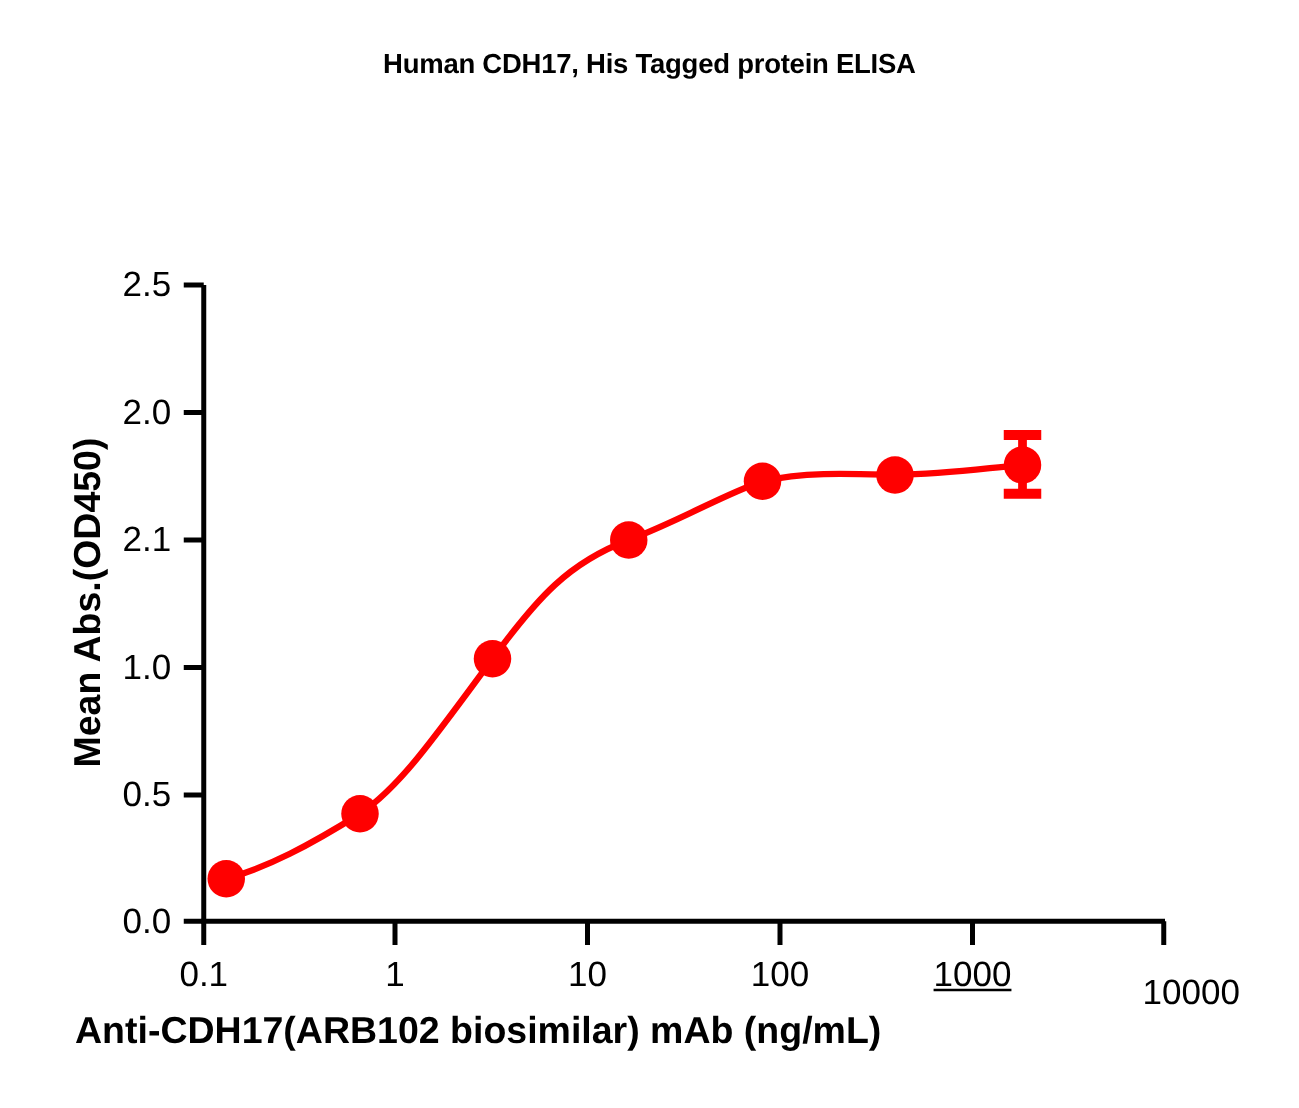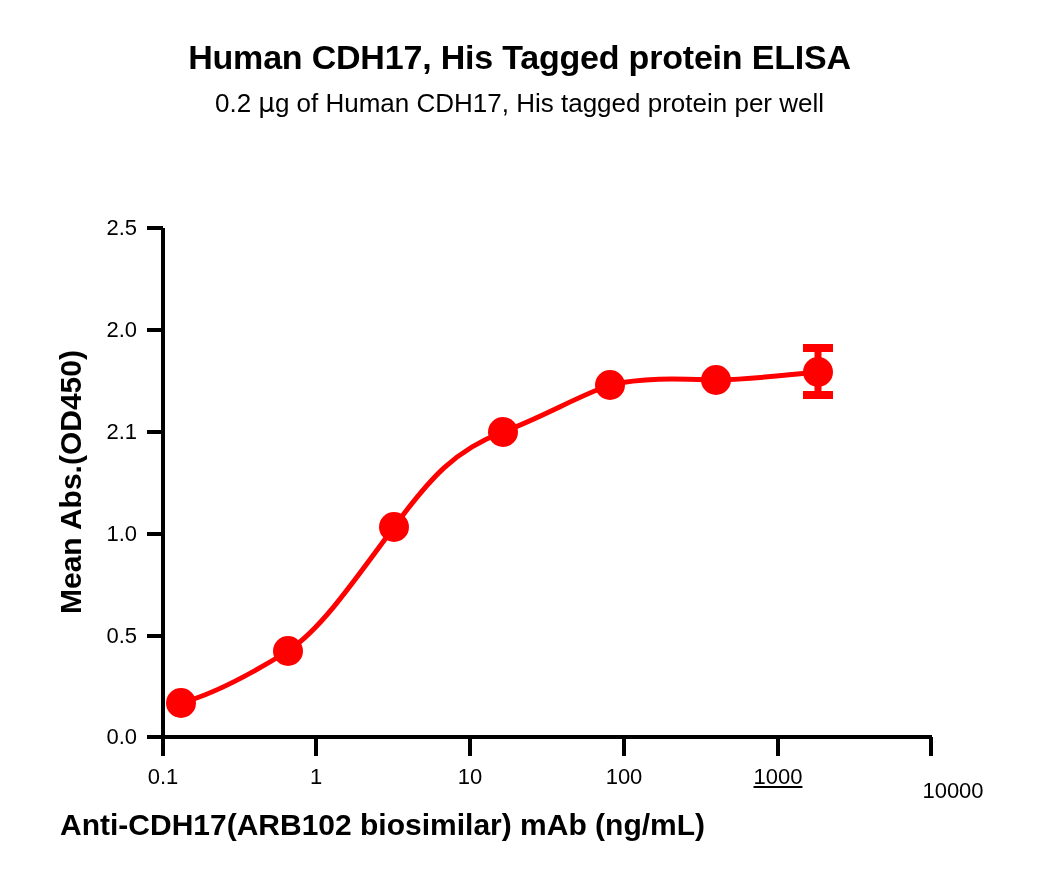--- a/index.html
+++ b/index.html
@@ -22,21 +22,21 @@
     top: 0;
     width: 1039px;
     height: 886px;
   }
   .title {
     position: absolute;
     left: 0;
     top: 38px;
     width: 1039px;
     text-align: center;
-    font-size: 34px;
+    font-size: 22px;
     font-weight: bold;
     letter-spacing: -0.2px;
     white-space: nowrap;
   }
   .subtitle {
     position: absolute;
     left: 0;
     top: 88px;
     width: 1039px;
     text-align: center;
@@ -69,41 +69,40 @@
     left: 60px;
     top: 808px;
     width: 920px;
     text-align: left;
     font-size: 30px;
     font-weight: bold;
     white-space: nowrap;
   }
   .tick-label {
     position: absolute;
-    font-size: 22px;
+    font-size: 28px;
     font-weight: normal;
     white-space: nowrap;
   }
   .ytick-label {
     text-align: right;
     transform: translateY(-50%);
   }
   .xtick-label {
     text-align: center;
     transform: translateX(-50%);
   }
 </style>
 </head>
 <body>
 
 <div class="figure">
 
   <div class="title">Human CDH17, His Tagged protein ELISA</div>
 
-  <div class="subtitle"><span>0.2 </span><span class="mu">μ</span><span>g of Human CDH17, His tagged protein per well</span></div>
 
   <svg class="plot-svg" width="1039" height="886">
     <g>
       <line x1="163" y1="228" x2="163" y2="737" stroke="#000000" stroke-width="4"></line>
       <line x1="161" y1="737" x2="932" y2="737" stroke="#000000" stroke-width="4"></line>
     </g>
     <g>
       <line x1="163" y1="228" x2="147" y2="228" stroke="#000000" stroke-width="4"></line>
       <line x1="163" y1="330" x2="147" y2="330" stroke="#000000" stroke-width="4"></line>
       <line x1="163" y1="432" x2="147" y2="432" stroke="#000000" stroke-width="4"></line>

